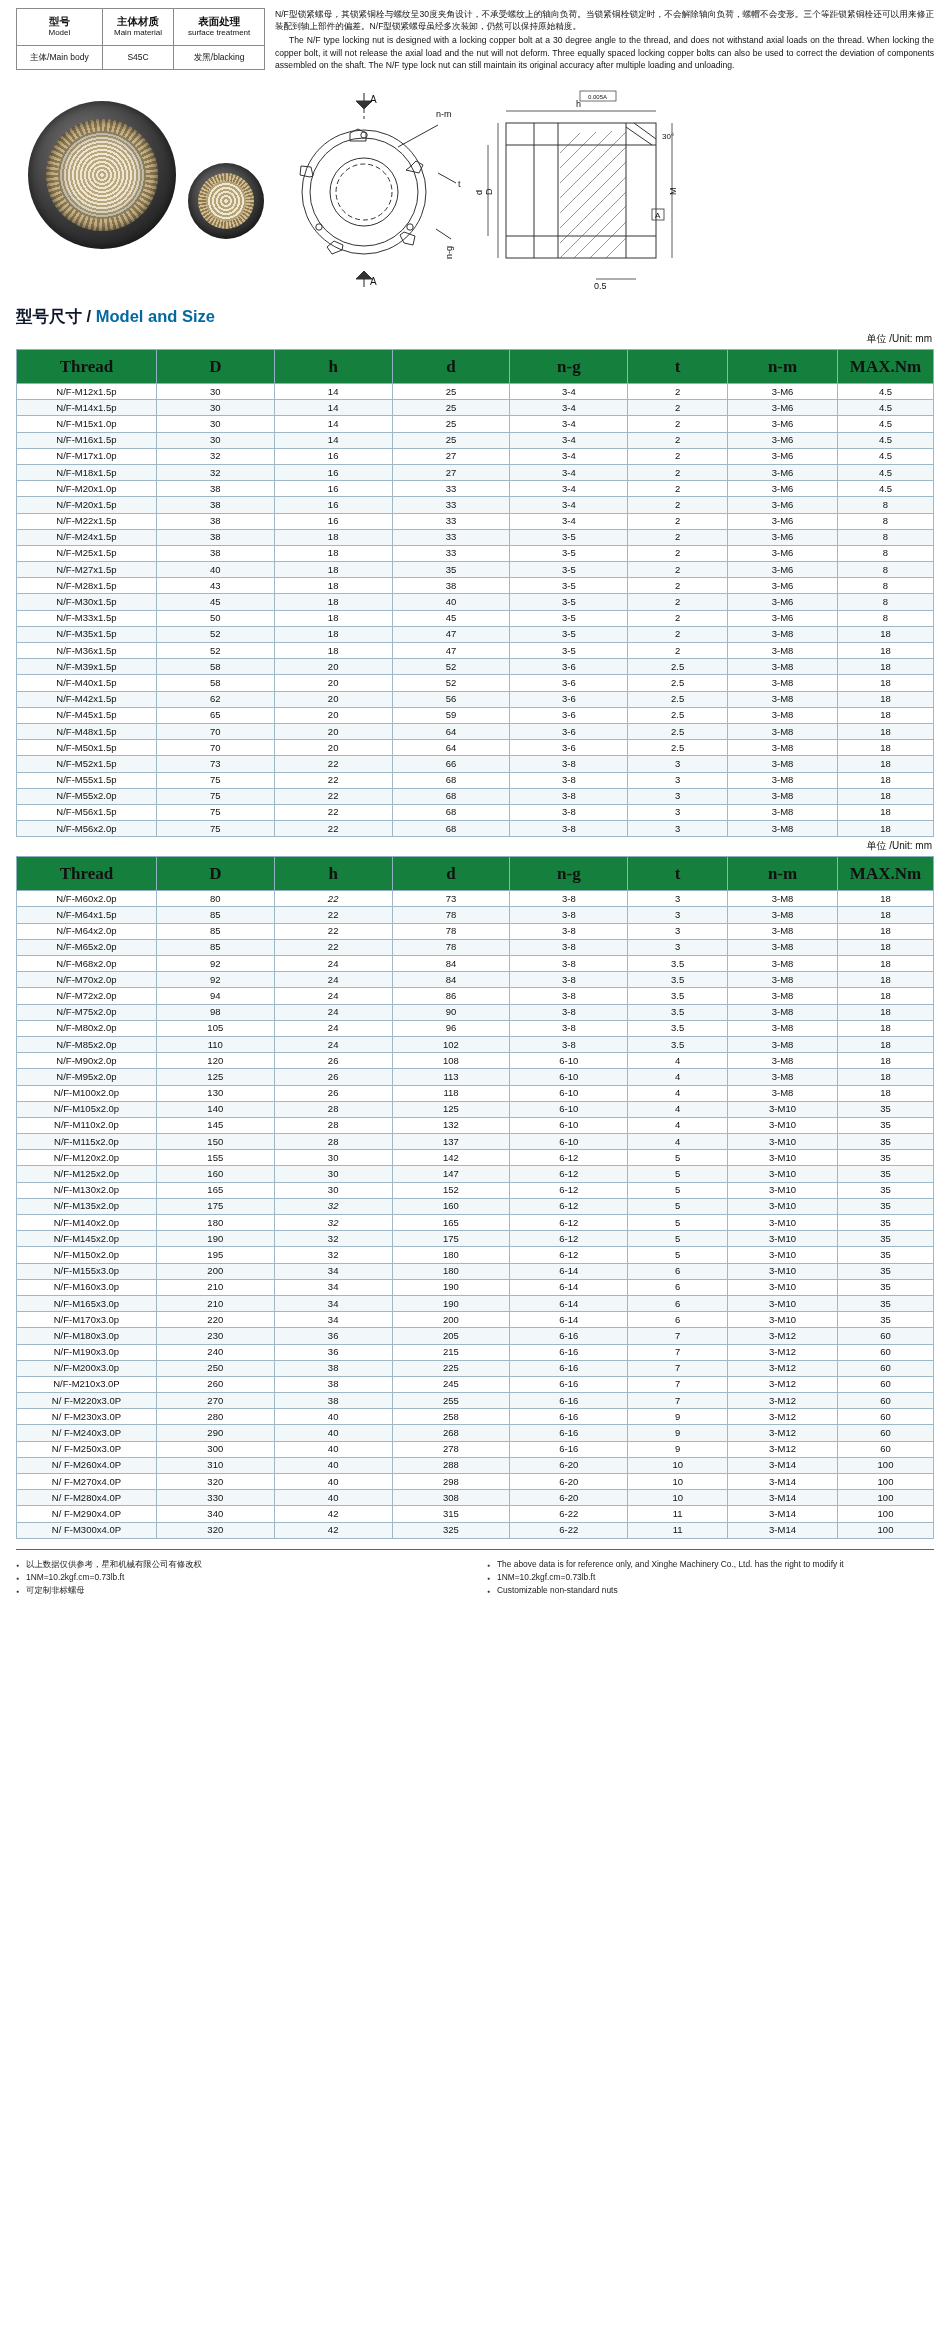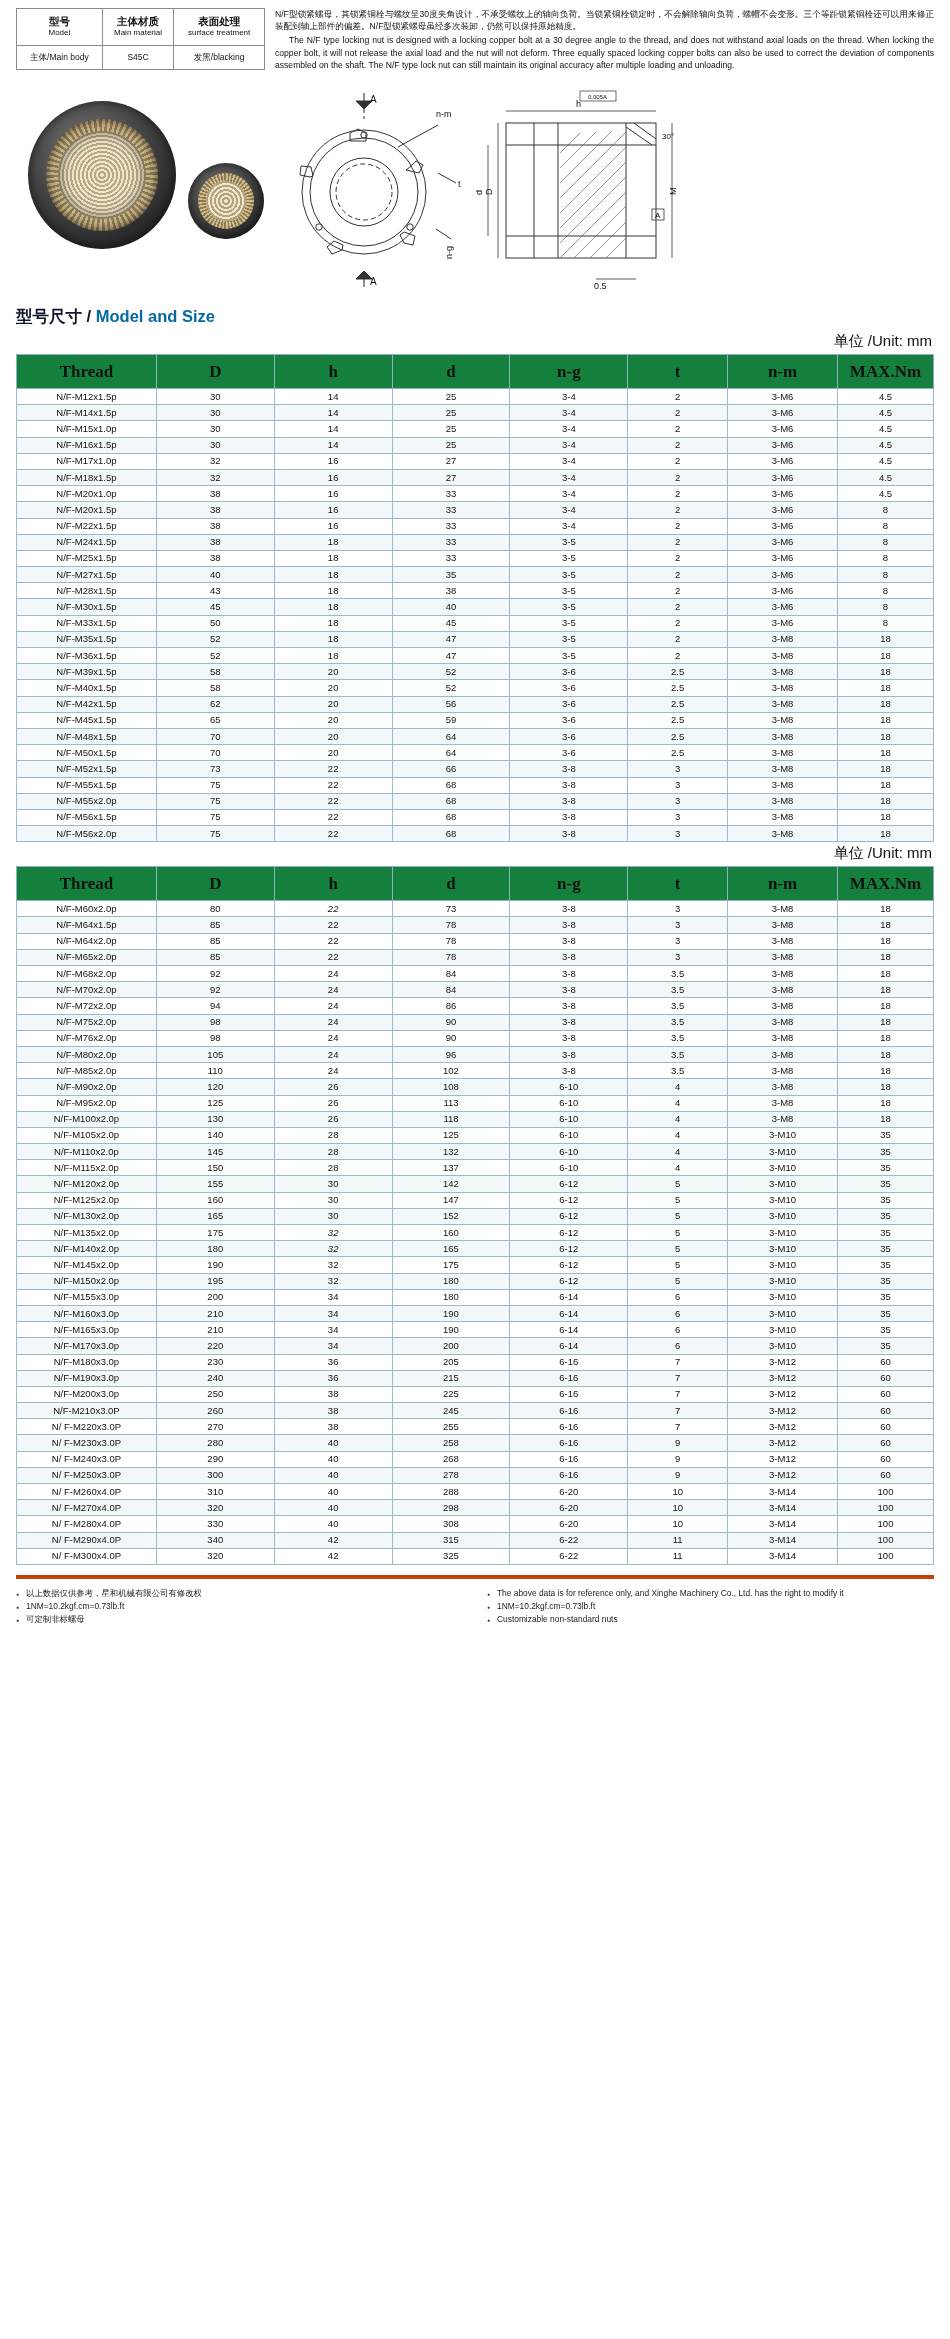--- a/index.html
+++ b/index.html
@@ -75,21 +75,21 @@
 
   .dwg { position:absolute; }
   .dwg svg { display:block; }
   .dwg-mid { left: 270px; top: 8px; }
   .dwg-right { left: 460px; top: 4px; }
 
   
   .sec-title { margin: 12px 0 4px 0; font-size: 16.5px; font-weight: bold; }
   .sec-title .cn { color: #0f172a; }
   .sec-title .en { color: #0369a1; }
-  .unit-line { text-align: right; font-size: 15px; color:#111; margin: 2px 2px 3px 0; }
+  .unit-line { text-align: right; font-size: 10px; color:#111; margin: 2px 2px 3px 0; }
 
   
   table.data { border-collapse: collapse; width: 918px; }
   table.data th, table.data td {
     border: 1px solid #9fb8c8;
     text-align: center;
     font-size: 9.5px;
     color: #111;
     height: 16.2px;
     line-height: 14px;
@@ -112,21 +112,21 @@
   col.c0 { width: 140px; }
   col.c1 { width: 118px; }
   col.c2 { width: 118px; }
   col.c3 { width: 118px; }
   col.c4 { width: 118px; }
   col.c5 { width: 100px; }
   col.c6 { width: 110px; }
   col.c7 { width: 96px; }
 
   
-  .footer { display:flex; gap: 24px; margin-top: 10px; padding-top: 8px; border-top: 4px solid #c2410c; }
+  .footer { display:flex; gap: 24px; margin-top: 10px; padding-top: 8px; border-top: 1px solid #c2410c; }
   .footer ul { list-style: none; margin:0; padding:0; flex:1; }
   .footer li { font-size: 8.4px; color:#222; line-height: 1.55; position: relative; padding-left: 10px; }
   .footer li::before {
     content:"●"; position:absolute; left:0; top:0; font-size:5px; line-height:2.9;
     color:#333;
   }
   .footer .col2 li::before { color:#333; }
 </style>
 </head>
 <body>
@@ -674,30 +674,20 @@
           <td class="thread">N/F-M75x2.0p</td>
           <td>98</td>
           <td>24</td>
           <td>90</td>
           <td>3-8</td>
           <td>3.5</td>
           <td>3-M8</td>
           <td>18</td>
         </tr>
         <tr>
-          <td class="thread">N/F-M76x2.0p</td>
-          <td>98</td>
-          <td>24</td>
-          <td>90</td>
-          <td>3-8</td>
-          <td>3.5</td>
-          <td>3-M8</td>
-          <td>18</td>
-        </tr>
-        <tr>
           <td class="thread">N/F-M80x2.0p</td>
           <td>105</td>
           <td>24</td>
           <td>96</td>
           <td>3-8</td>
           <td>3.5</td>
           <td>3-M8</td>
           <td>18</td>
         </tr>
         <tr>

